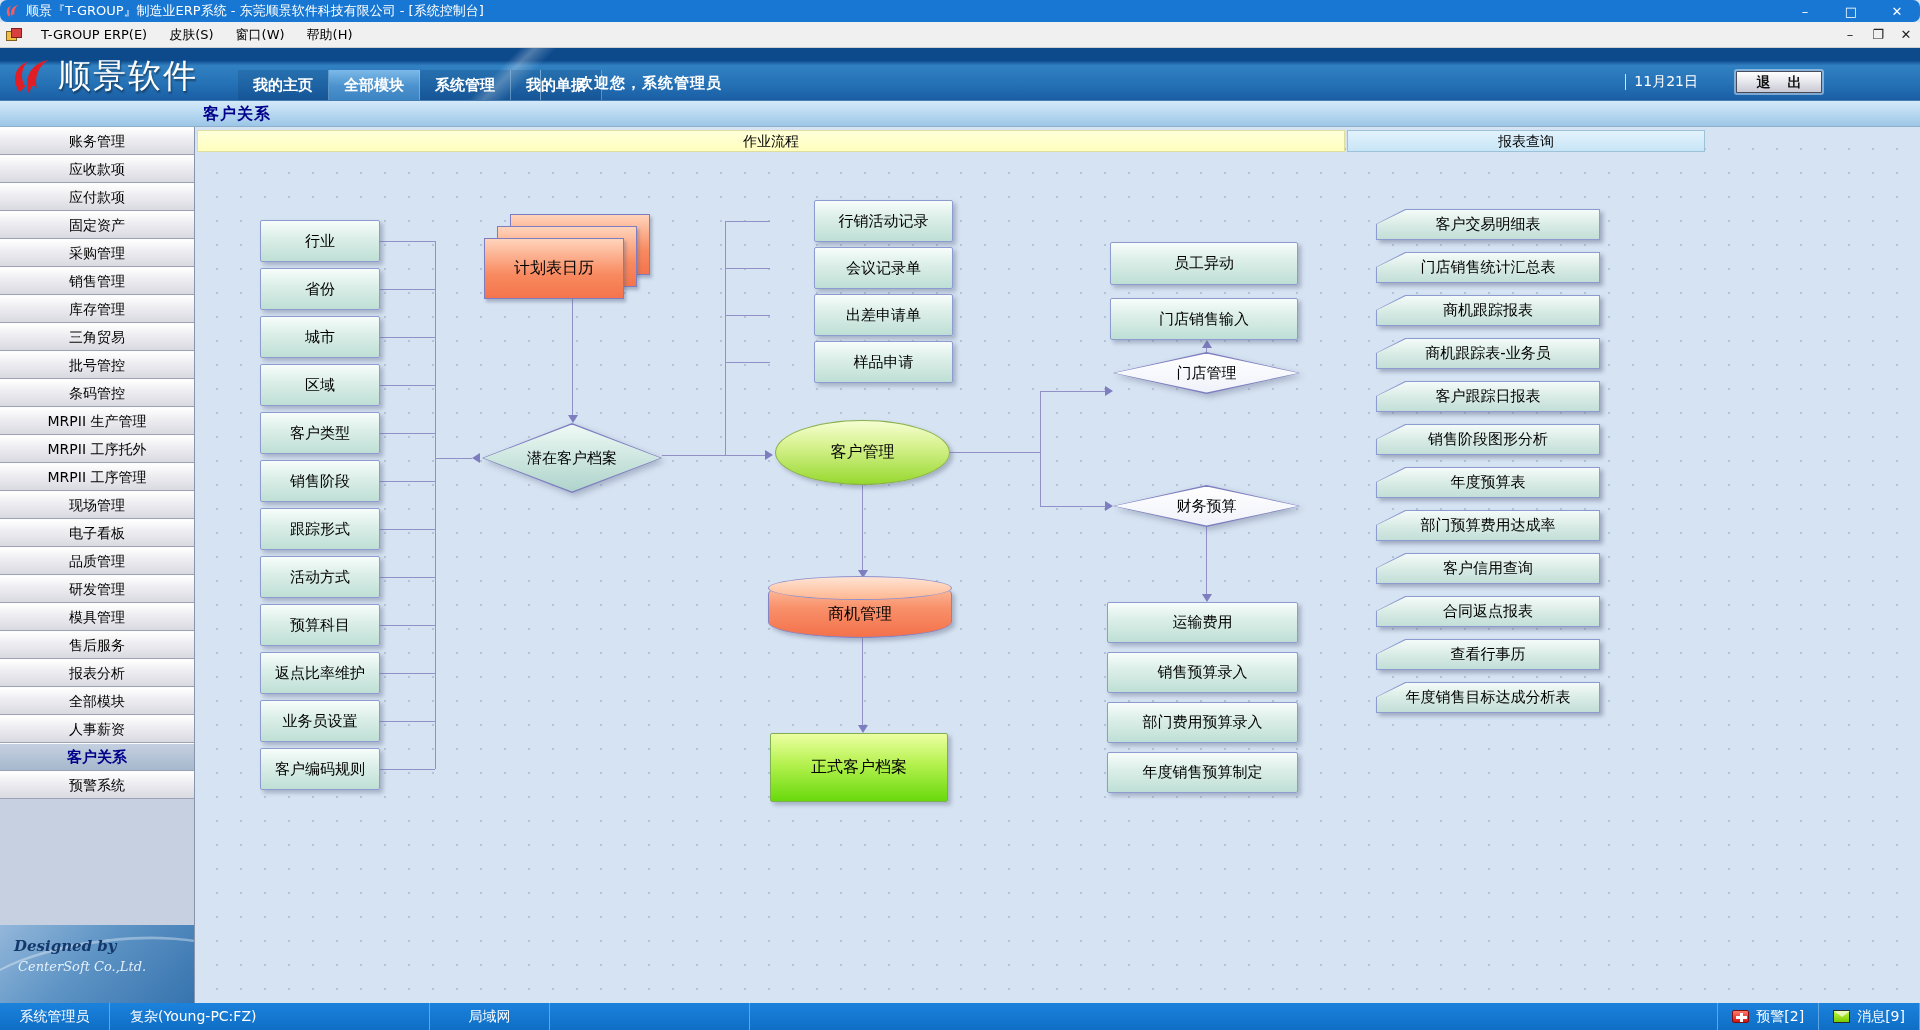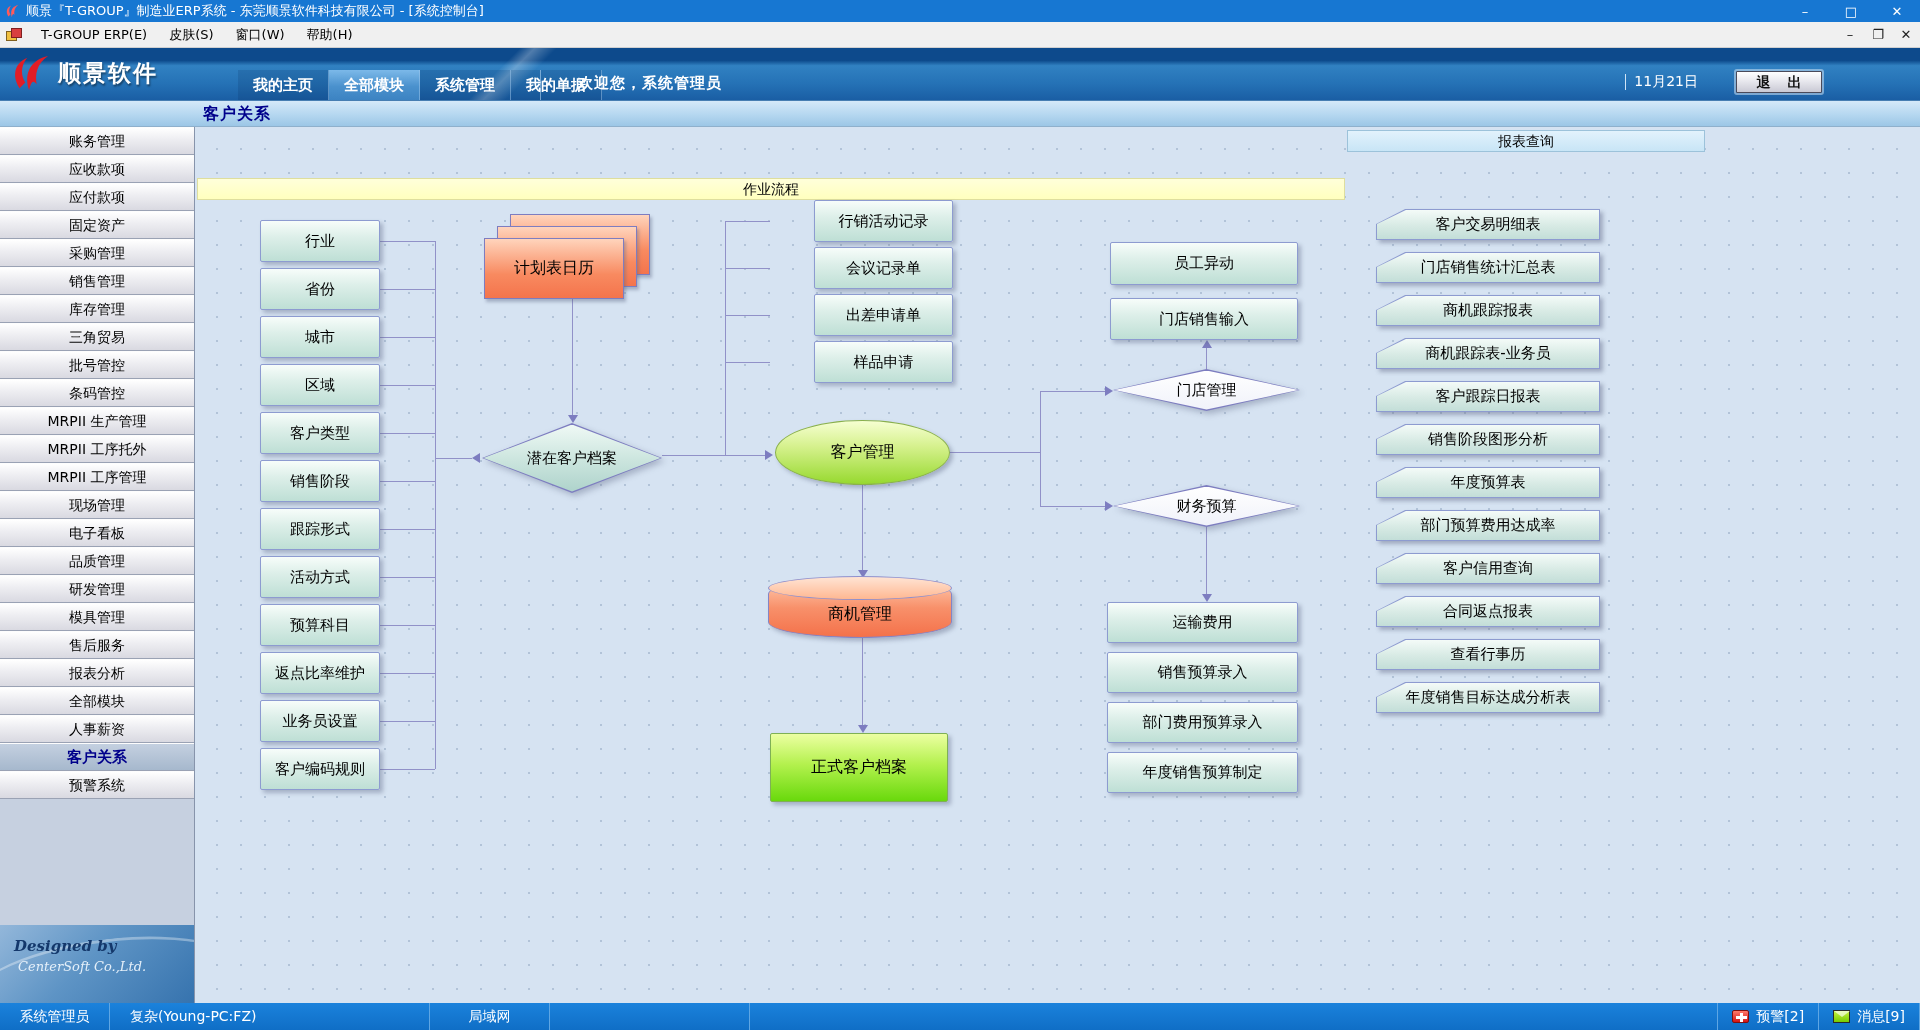--- a/index.html
+++ b/index.html
@@ -1,38 +1,38 @@
 <!DOCTYPE html>
 <html><head>
 <meta charset="utf-8">
 <style>
   * { box-sizing:border-box; margin:0; padding:0; }
   html,body { width:1920px; height:1030px; overflow:hidden; }
   body { font-family:"DejaVu Sans","Liberation Sans",sans-serif; background:#d6e3f2; font-size:14px; }
 
   
-  .titlebar { height:22px; background:#1777d2; color:#fff; display:flex; align-items:center; font-size:13px; }
+  .titlebar { height:22px; background:#1777d2; color:#fff; display:flex; align-items:center; font-size:13px;border-radius:7px; }
   .t-icon { margin:0 6px 0 5px; display:flex; }
   .win-btns { margin-left:auto; display:flex; height:22px; }
   .win-btn { width:46px; display:flex; align-items:center; justify-content:center; font-size:13px; cursor:pointer; }
 
   
   .menubar { height:26px; background:#f0f0f0; border-bottom:1px solid #d0d0d0; display:flex; align-items:center; color:#000; font-size:13px; }
   .mb-icon { width:16px; height:13px; position:relative; margin:0 8px 0 6px; }
   .mb-icon::before { content:""; position:absolute; left:0; bottom:0; width:9px; height:8px; background:#f0c040; border:1px solid #806020; }
   .mb-icon::after { content:""; position:absolute; right:0; top:0; width:9px; height:8px; background:#d84040; border:1px solid #802020; }
   .menu-item { padding:0 11px; height:100%; display:flex; align-items:center; cursor:pointer; }
   .mb-controls { margin-left:auto; display:flex; color:#222; }
   .mb-btn { width:28px; text-align:center; cursor:pointer; }
 
   
   .appheader { height:52px; position:relative; background:linear-gradient(180deg,#0d4a8c 0%,#0d4a8c 24%,#3181c2 34%,#2572b6 68%,#1a5ea4 100%); overflow:hidden; }
   .hdr-swoosh { position:absolute; left:430px; top:-10px; width:150px; height:80px; background:linear-gradient(115deg,transparent 42%,rgba(255,255,255,.28) 50%,transparent 62%); transform:skewX(-28deg); }
   .logo { position:absolute; left:10px; top:6px; display:flex; align-items:center; gap:6px; color:#fff; }
-  .logo-text { font-size:23px; font-weight:bold; letter-spacing:2px; text-shadow:1px 2px 2px rgba(0,0,0,.45); }
+  .logo-text { font-size:33px; font-weight:normal; letter-spacing:2px; text-shadow:1px 2px 2px rgba(0,0,0,.45); }
   .tabs { position:absolute; left:238px; bottom:0; display:flex; height:30px; }
   .tab { padding:0 15px; color:#fff; font-size:15px; font-weight:bold; display:flex; align-items:center; background:rgba(0,25,70,.14); border-right:1px solid rgba(160,200,235,.5); cursor:pointer; white-space:nowrap; }
   .tab.active { background:linear-gradient(180deg,#7cb9e9 0%,#4a91cd 55%,#3c83c2 100%); }
   .hdr-sep { position:absolute; left:540px; bottom:0; width:1px; height:30px; background:rgba(190,220,245,.55); }
   .welcome { position:absolute; left:578px; bottom:7px; color:#fff; font-weight:bold; font-size:15px; letter-spacing:1px; }
   .hdr-date { position:absolute; right:222px; bottom:9px; color:#fff; font-size:14px; display:flex; align-items:center; gap:8px;margin-top:14px; }
   .hdr-date .bar { display:inline-block; width:1px; height:16px; background:#cfe4f6; }
   .exit-btn { position:absolute; right:98px; bottom:7px; width:86px; height:22px; background:linear-gradient(180deg,#ffffff 0%,#e8e8ee 45%,#c9c9d4 100%); border:1px solid #4a4a5a; outline:2px solid rgba(220,235,250,.5); border-radius:1px; color:#111; font-weight:bold; font-size:14px; letter-spacing:6px; text-align:center; line-height:20px; cursor:pointer; text-indent:6px; }
 
   
@@ -47,21 +47,21 @@
   .side-item.selected { background:linear-gradient(180deg,#c4d0e0 0%,#a6b8cd 100%); color:#00008b; font-weight:bold; font-size:15px; }
   .designed { position:absolute; bottom:0; left:0; width:100%; height:78px; background:linear-gradient(135deg,#93b7da 0%,#5e94c5 45%,#3673ae 100%); overflow:hidden; }
   .designed::before { content:""; position:absolute; left:-40px; top:14px; width:300px; height:110px; border-top:3px solid rgba(255,255,255,.35); border-radius:50%; transform:rotate(-7deg); }
   .designed .d1 { position:relative; font-family:"DejaVu Serif","Liberation Serif",serif; font-style:italic; font-weight:bold; color:#14386b; font-size:15px; margin:12px 0 4px 14px; }
   .designed .d2 { position:relative; font-family:"DejaVu Serif","Liberation Serif",serif; font-style:italic; color:#e4eff9; font-size:13px; margin-left:18px; }
 
   
   .flow { position:relative; flex:1; background-color:#d6e3f2; background-image:radial-gradient(circle,#b2c3d8 1px,transparent 1.3px); background-size:24px 24px; background-position:10px 10px; overflow:hidden; }
 
   .band { position:absolute; top:3px; height:22px; line-height:20px; text-align:center; font-size:14px; color:#000; }
-  .band.process { left:2px; width:1148px; background:linear-gradient(180deg,#ffffda 0%,#ffffbe 100%); border:1px solid #dede9e;margin-top:48px; }
+  .band.process { left:2px; width:1148px; background:linear-gradient(180deg,#ffffda 0%,#ffffbe 100%); border:1px solid #dede9e; }
   .band.reportsb { left:1152px; width:358px; background:linear-gradient(180deg,#e2f2fc 0%,#c8e5f6 100%); border:1px solid #9cc2da; }
 
   .fbtn { border:1px solid #8d9bd0; border-radius:2px; background:linear-gradient(180deg,#f7fdfa 0%,#ddefe9 40%,#bedfd5 100%);
           box-shadow:3px 3px 4px rgba(90,100,130,.4); font-size:15px; color:#000; display:flex; align-items:center; justify-content:center; cursor:pointer; white-space:nowrap; }
   .abs { position:absolute; }
   .col { position:absolute; display:flex; flex-direction:column; }
   .basic-col { left:65px; top:93px; width:120px; gap:6px; }
   .basic-col .fbtn { height:42px; }
   .marketing-col { left:575px; top:73px; width:183px; gap:5px;padding-left:44px; }
   .marketing-col .fbtn { height:42px; }
@@ -301,21 +301,21 @@
       <div class="cyl-body"></div>
       <div class="cyl-top"></div>
       <div class="cyl-label">商机管理</div>
     </div>
 
     <div class="fbtn abs" style="left:915px;top:115px;width:188px;height:43px">员工异动</div>
 
     <div class="fbtn abs formal">正式客户档案</div>
     <div class="fbtn abs" style="left:915px;top:171px;width:188px;height:42px">门店销售输入</div>
 
-    <div class="diamond white-d" style="left:918px;top:242px;width:187px;height:42px">
+    <div class="diamond white-d" style="left:918px;top:225px;width:187px;height:42px">
       <div class="d-out"></div>
       <div class="d-in">门店管理</div>
     </div>
     <div class="diamond white-d" style="left:918px;top:358px;width:187px;height:42px">
       <div class="d-out"></div>
       <div class="d-in">财务预算</div>
     </div>
 
     <div class="col budget-col">
 

